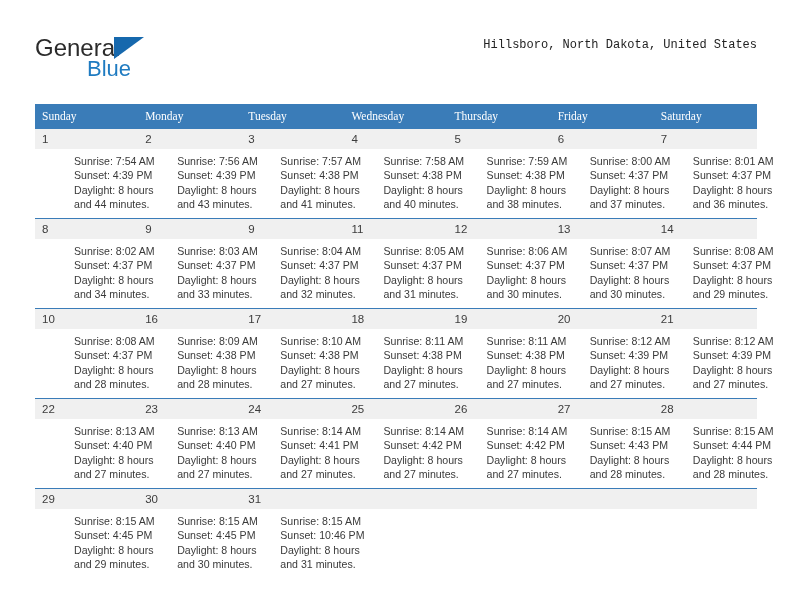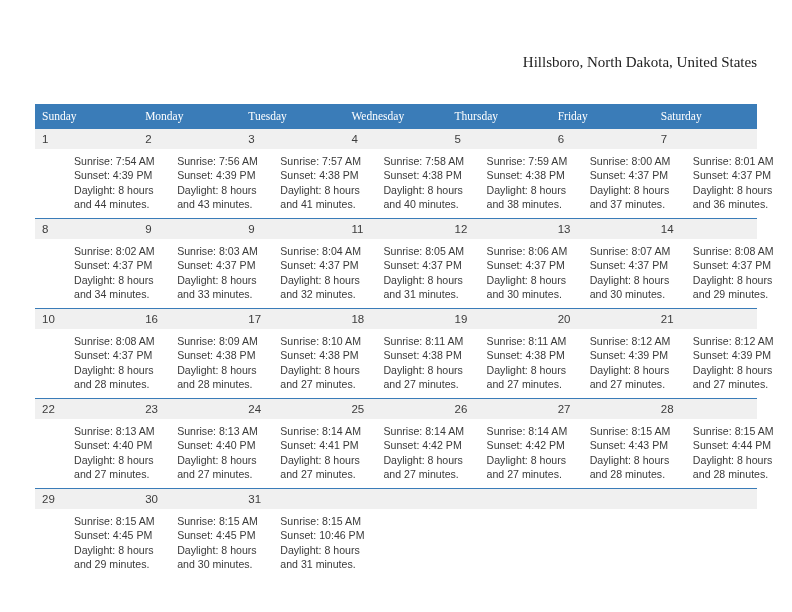--- a/index.html
+++ b/index.html
@@ -74,26 +74,26 @@
     text-align: right;
   }
   .cal-title {
     font-size: 29px;
     color: #222222;
     line-height: 34px;
     white-space: nowrap;
     font-family: "Liberation Sans", sans-serif;
   }
   .cal-subtitle {
-    margin-top: 26px;
-    font-size: 15px;
+    margin-top: 9px;
+    font-size: 12px;
     color: #222222;
     line-height: 17px;
     white-space: nowrap;
-    font-family: Liberation Serif, serif;
+    font-family: Liberation Mono, monospace;
   }
 
   
   .calendar {
     position: absolute;
     left: 35px;
     top: 104px;
     width: 722px;
     border-collapse: collapse;
     table-layout: fixed;
@@ -138,20 +138,25 @@
   }
   .details div { white-space: nowrap; }
 </style>
 </head>
 <body>
 
 <div class="page">
 
   <div class="header">
 
+    <div class="brand">
+      <span class="brand-general">General</span>
+      <span class="brand-flag"></span>
+      <span class="brand-blue">Blue</span>
+    </div>
 
     <div class="title-block">
       <div class="cal-subtitle">Hillsboro, North Dakota, United States</div>
     </div>
 
   </div>
 
   <table class="calendar">
     <thead>
       <tr>

